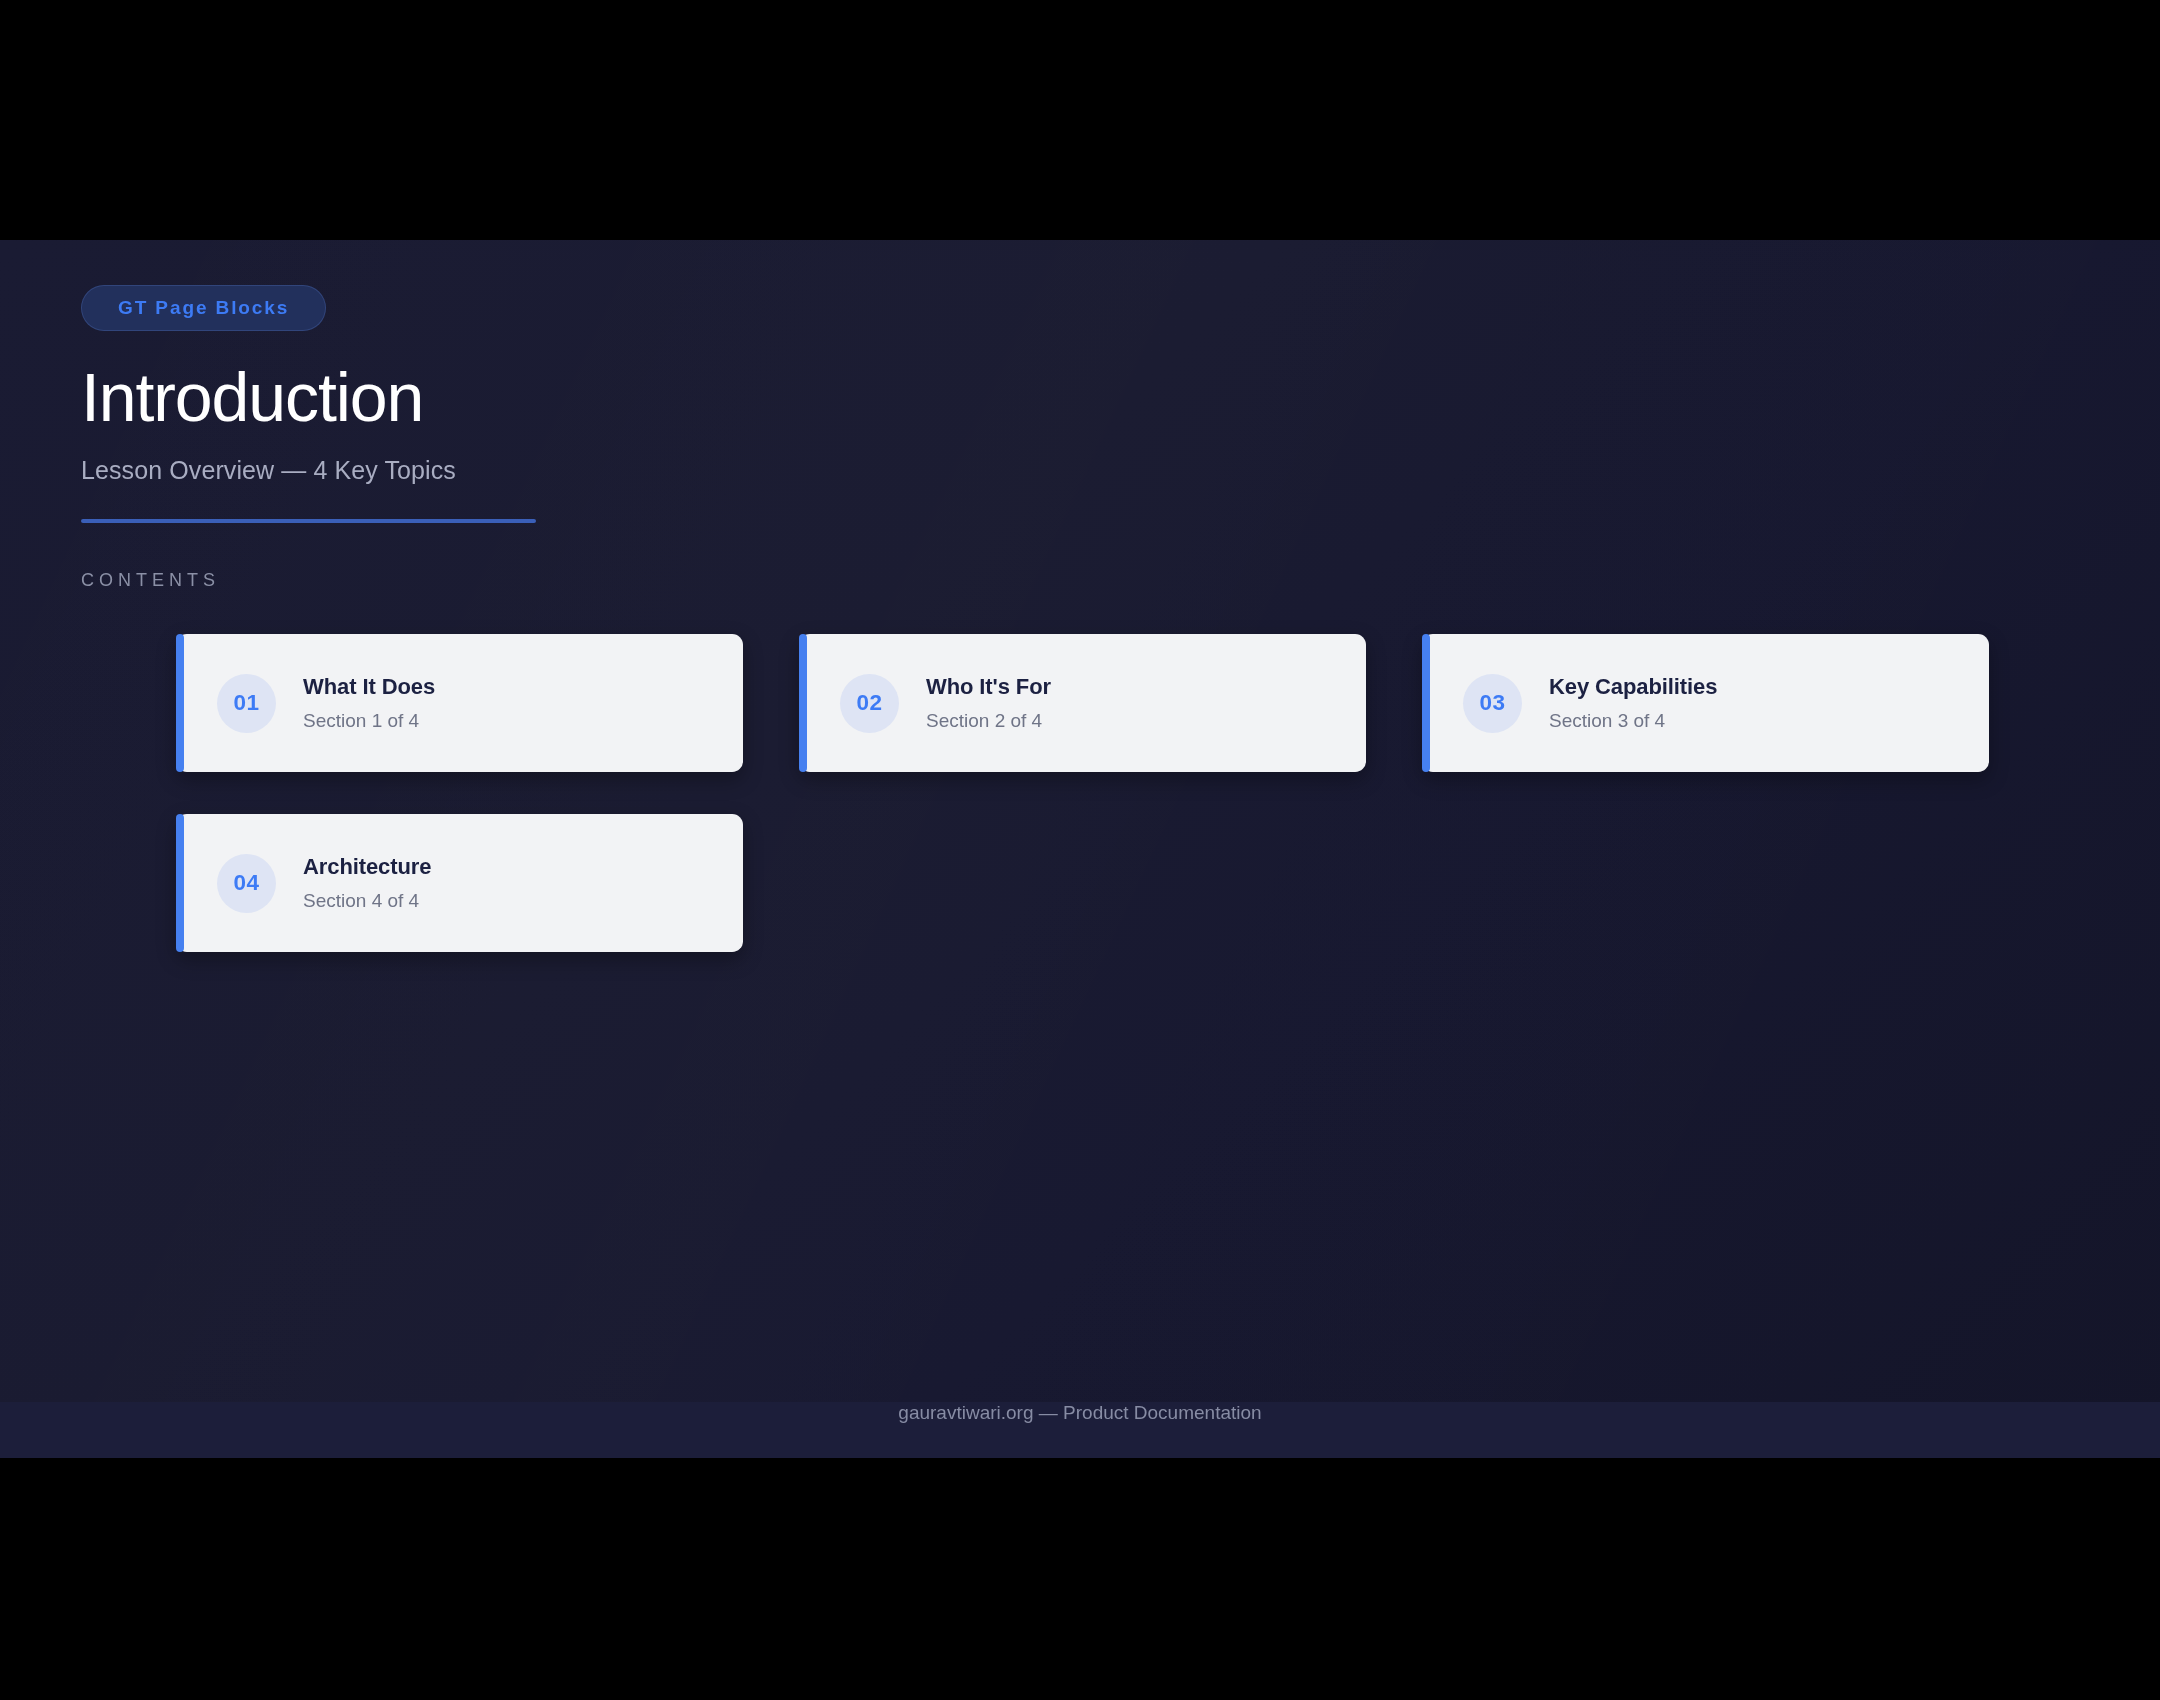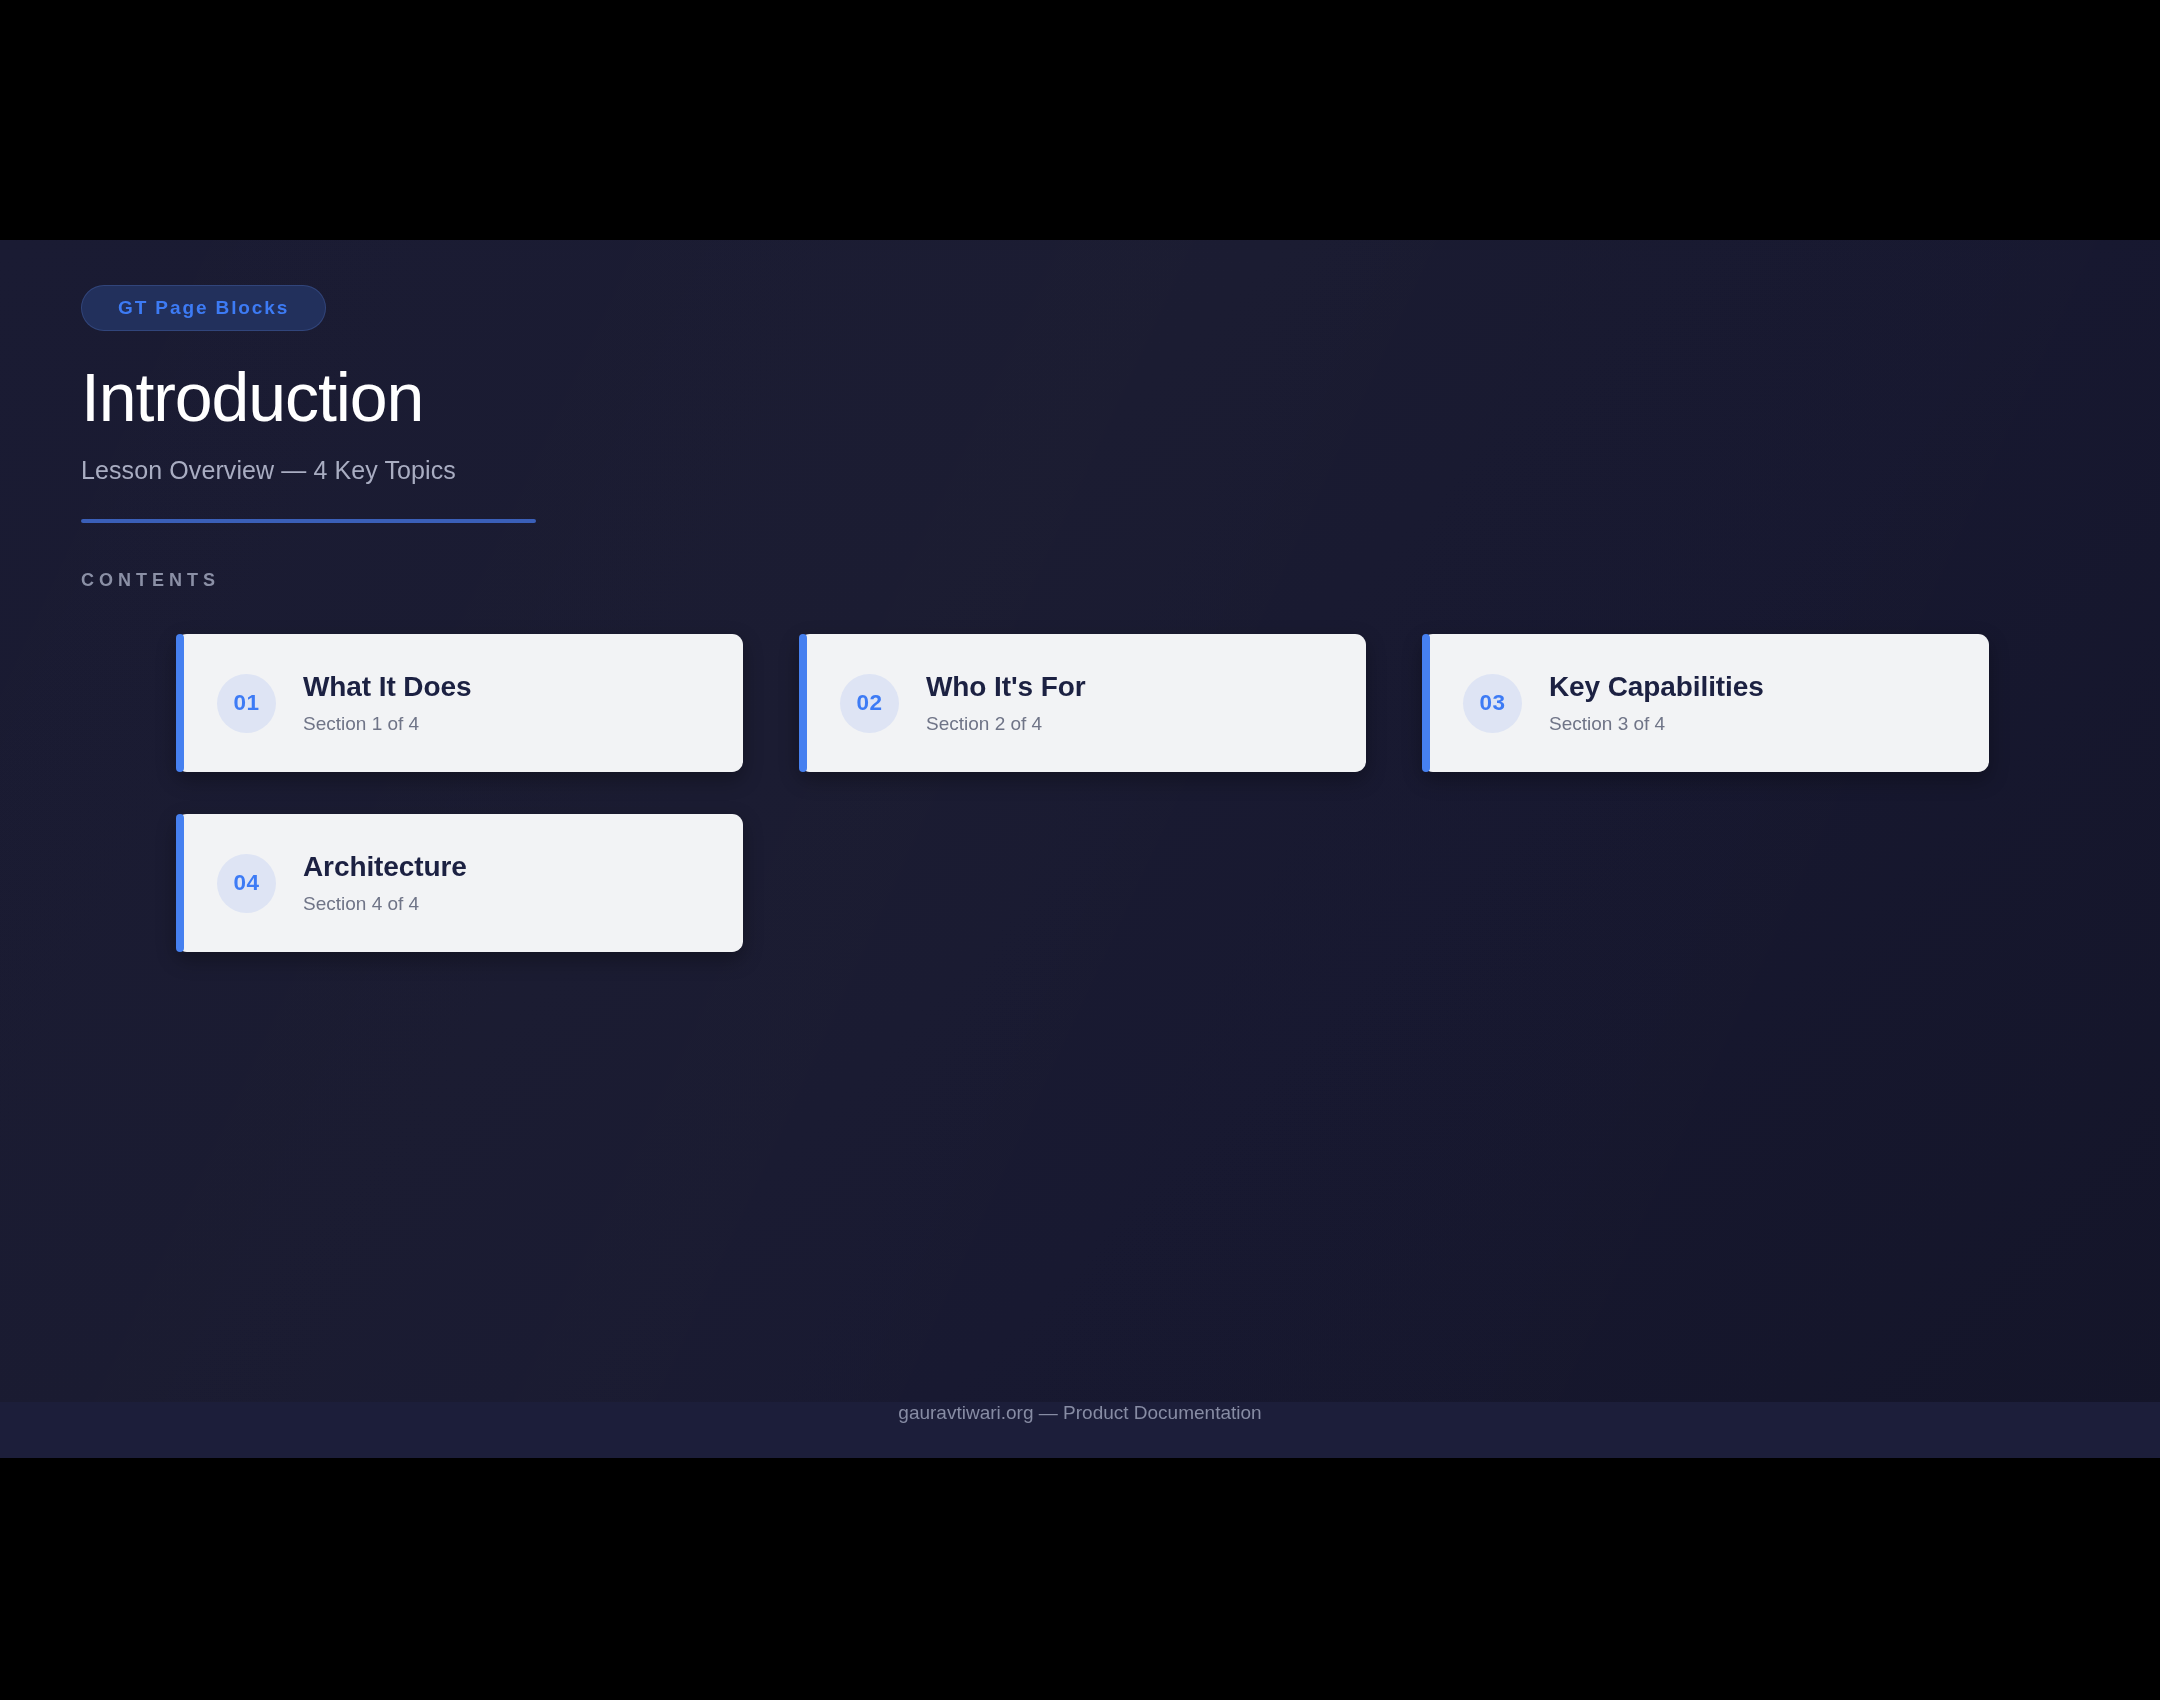--- a/index.html
+++ b/index.html
@@ -88,21 +88,21 @@
     height: 4.5px;
     border-radius: 2.7px;
     background: #3a5fb8;
   }
 
   .section-label {
     margin-top: 47px;
     color: #8b90a6;
     font-size: 18px;
     letter-spacing: 5px;
-    font-weight: bold;
+    font-weight: normal;
   }
 
   
   .grid {
     margin-top: 43px;
     margin-left: 95px;
     display: grid;
     grid-template-columns: repeat(3, 567px);
     column-gap: 56px;
     row-gap: 42px;
@@ -146,21 +146,21 @@
 
   .card-text {
     margin-left: 27px;
     display: flex;
     flex-direction: column;
     gap: 10px;
   }
 
   .card-title {
     color: #1c2142;
-    font-size: 28px;
+    font-size: 22px;
     font-weight: bold;
     letter-spacing: -0.1px;
   }
 
   .card-sub {
     color: #6f7487;
     font-size: 19px;
     font-weight: normal;
   }
 

